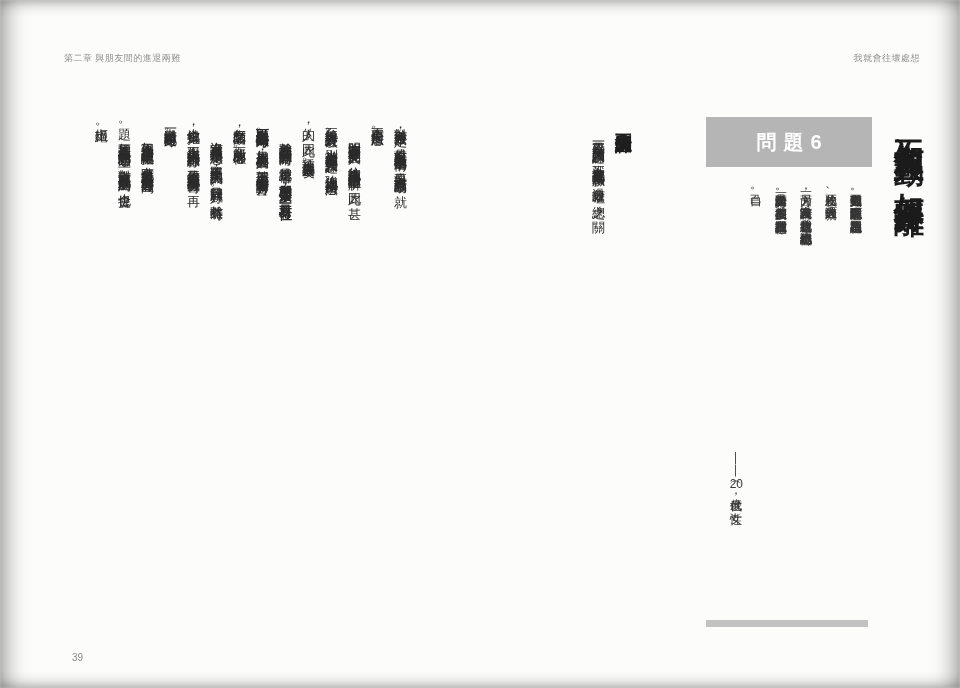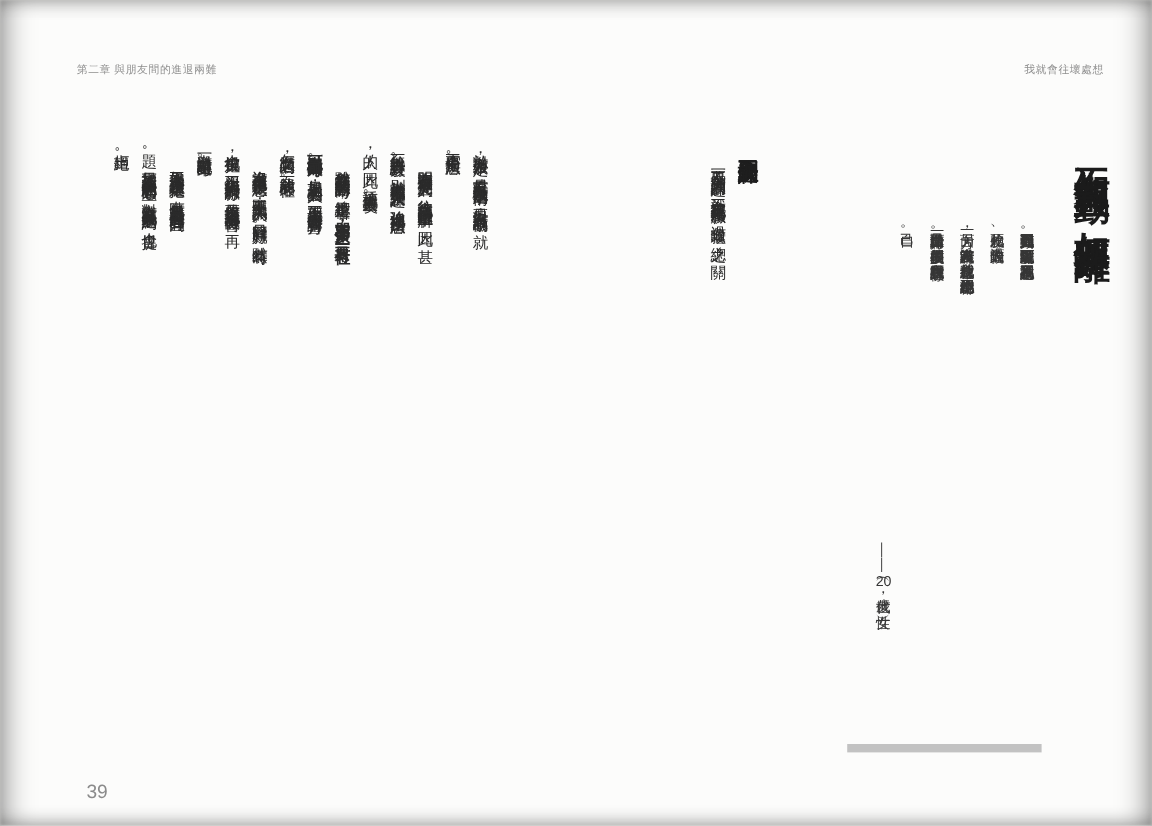--- a/index.html
+++ b/index.html
@@ -14,21 +14,21 @@
     font-family:"Liberation Serif","DejaVu Serif",serif;
     color:#2b2b2b;
   }
   .abs{position:absolute;}
   .v{writing-mode:vertical-rl;}
 
   .runhead{font-size:9px;color:#8f8f8f;letter-spacing:.5px;font-family:"Liberation Serif","DejaVu Serif",serif;}
   .runhead.lft{left:64px;top:52px;}
   .runhead.rgt{right:40px;top:52px;}
 
-  .pagenum{font-size:16px;color:#8a8a8a;font-family:"Liberation Sans","DejaVu Sans",sans-serif;}
+  .pagenum{font-size:10px;color:#8a8a8a;font-family:"Liberation Sans","DejaVu Sans",sans-serif;}
   .pagenum.lft{left:72px;top:652px;}
   .pagenum.rgt{left:903px;top:668px;margin-top:39px;}
 
   
   .main-title{
     left:891px;top:116px;height:530px;width:38px;
     font-size:30px;font-weight:700;letter-spacing:2.6px;color:#1b1b1b;
     white-space:nowrap;
   }
   .badge{
@@ -73,20 +73,21 @@
 </head>
 <body>
 
 <div class="sheet">
 
   <div class="abs runhead lft">第二章 與朋友間的進退兩難</div>
   <div class="abs runhead rgt">我就會往壞處想</div>
 
   <div class="abs v main-title" style="color: rgb(27, 27, 27);">不知如何與人互動、如何保持距離</div>
 
+  <div class="abs badge" style="background: rgb(181, 181, 181);">問題6</div>
 
   <div class="abs v question">
     <div class="qcol">我不知道如何與人互動。距離可以靠到多近呢？因為我不想被認為是</div>
     <div class="qcol">死皮賴臉、過分親暱的人。</div>
     <div class="qcol">另一方面，當沒有人邀請我時，我就會往壞處想。但也認為總不能都</div>
     <div class="qcol">是自己單方面一昧邀請。很羨慕朋友很多的人，我實在很討厭這樣的</div>
     <div class="qcol">自己。</div>
   </div>
 
   <div class="abs v attribution">

